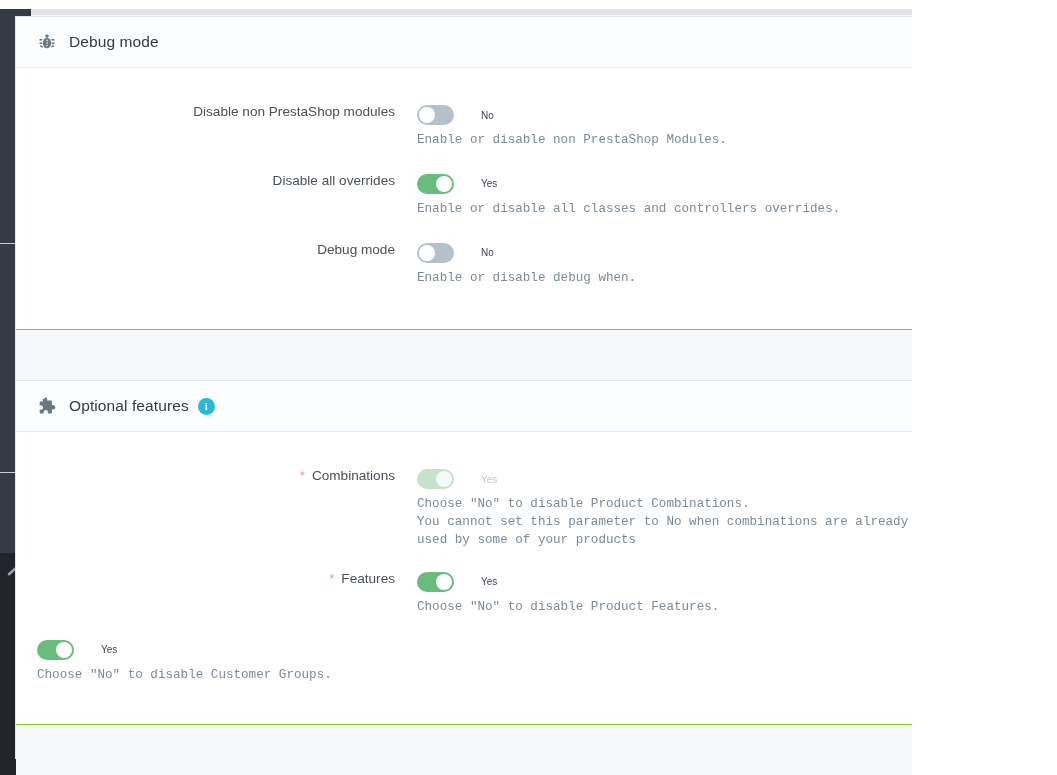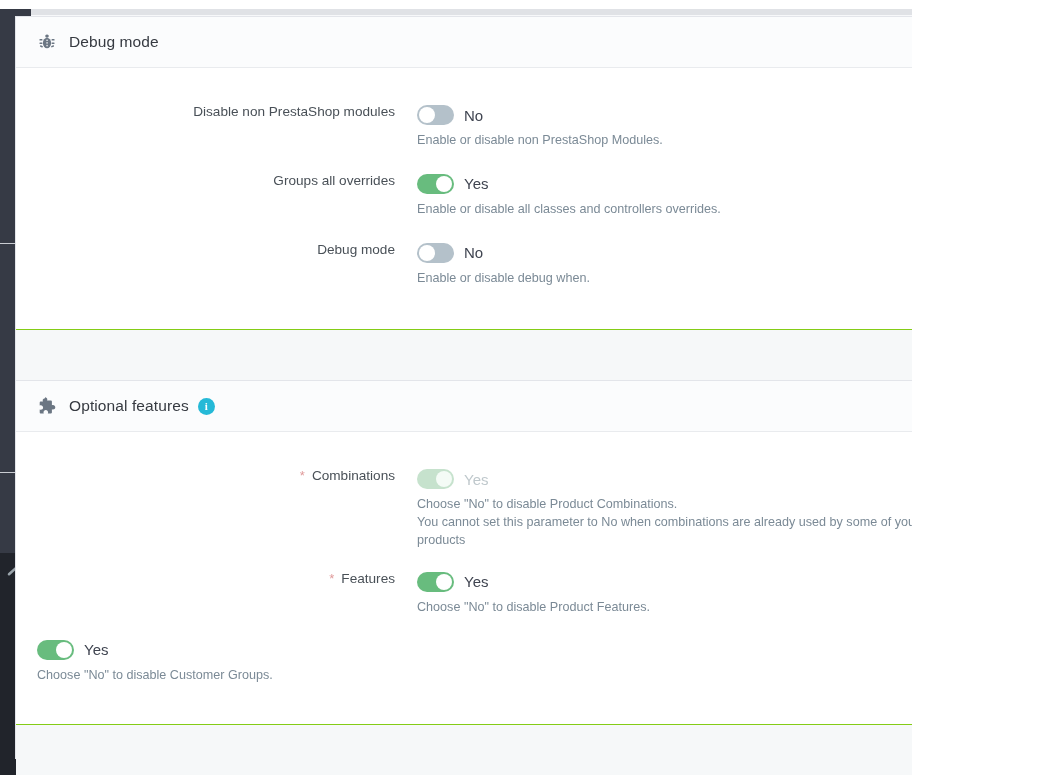--- a/index.html
+++ b/index.html
@@ -174,32 +174,33 @@
     top: 2px;
     width: 16px; height: 16px;
     border-radius: 50%;
     background: #ffffff;
   }
   .switch.off .knob { left: 2px; }
   .switch.on  .knob { left: 19px; }
   .switch.disabled .knob { left: 19px; background: #f4fbf6; }
 
   .switch-value {
-    margin-left: 10px;
-    font-size: 15px;
+    margin-left: 27px;
+    font-size: 10px;
     color: #3f4450;
   }
   .switch-value.muted { color: #bfc8cc; }
 
   .help-text {
     margin-top: 6px;
     font-size: 12.6px;
     color: #7b8a96;
     line-height: 1.42;
     max-width: 520px;
+    font-family: Liberation Mono, monospace;
   }
   .help-text.wide { max-width: 512px; }
 
   
   .card-footer {
     background: #f6f8f9;
     border-top: 1px solid #84cc16;
     height: 59px;
     display: flex;
     align-items: center;
@@ -275,21 +276,21 @@
             <div class="switch off">
               <div class="knob"></div>
             </div>
             <span class="switch-value">No</span>
           </div>
           <div class="help-text">Enable or disable non PrestaShop Modules.</div>
         </div>
       </div>
 
       <div class="form-row" style="padding-top:23px;">
-        <div class="form-label">Groups all overrides</div>
+        <div class="form-label">Disable all overrides</div>
         <div class="form-control">
           <div class="switch-line">
             <div class="switch on">
               <div class="knob"></div>
             </div>
             <span class="switch-value">Yes</span>
           </div>
           <div class="help-text">Enable or disable all classes and controllers overrides.</div>
         </div>
       </div>

